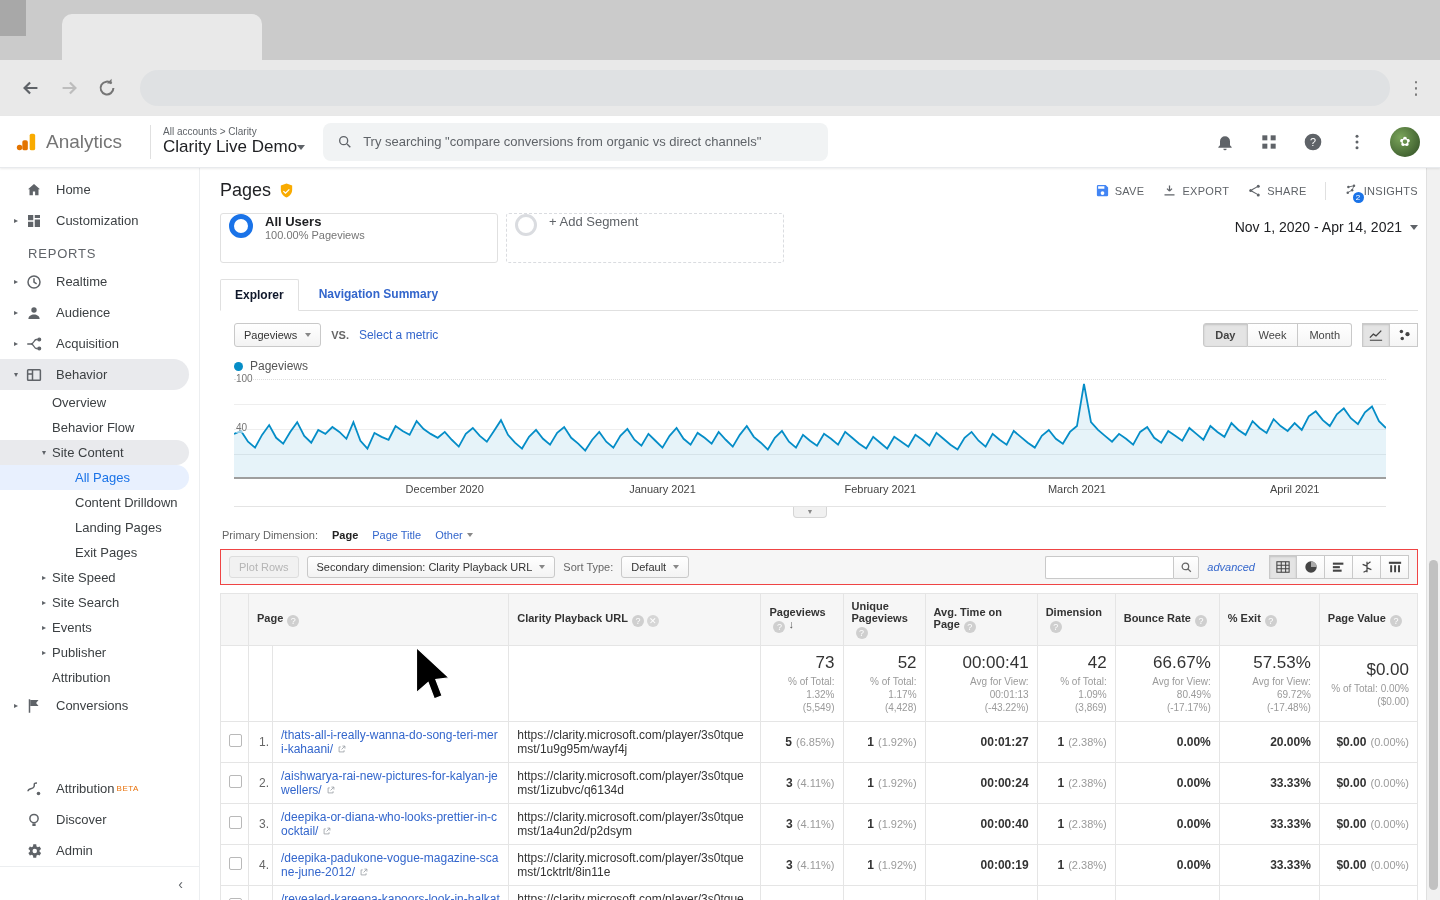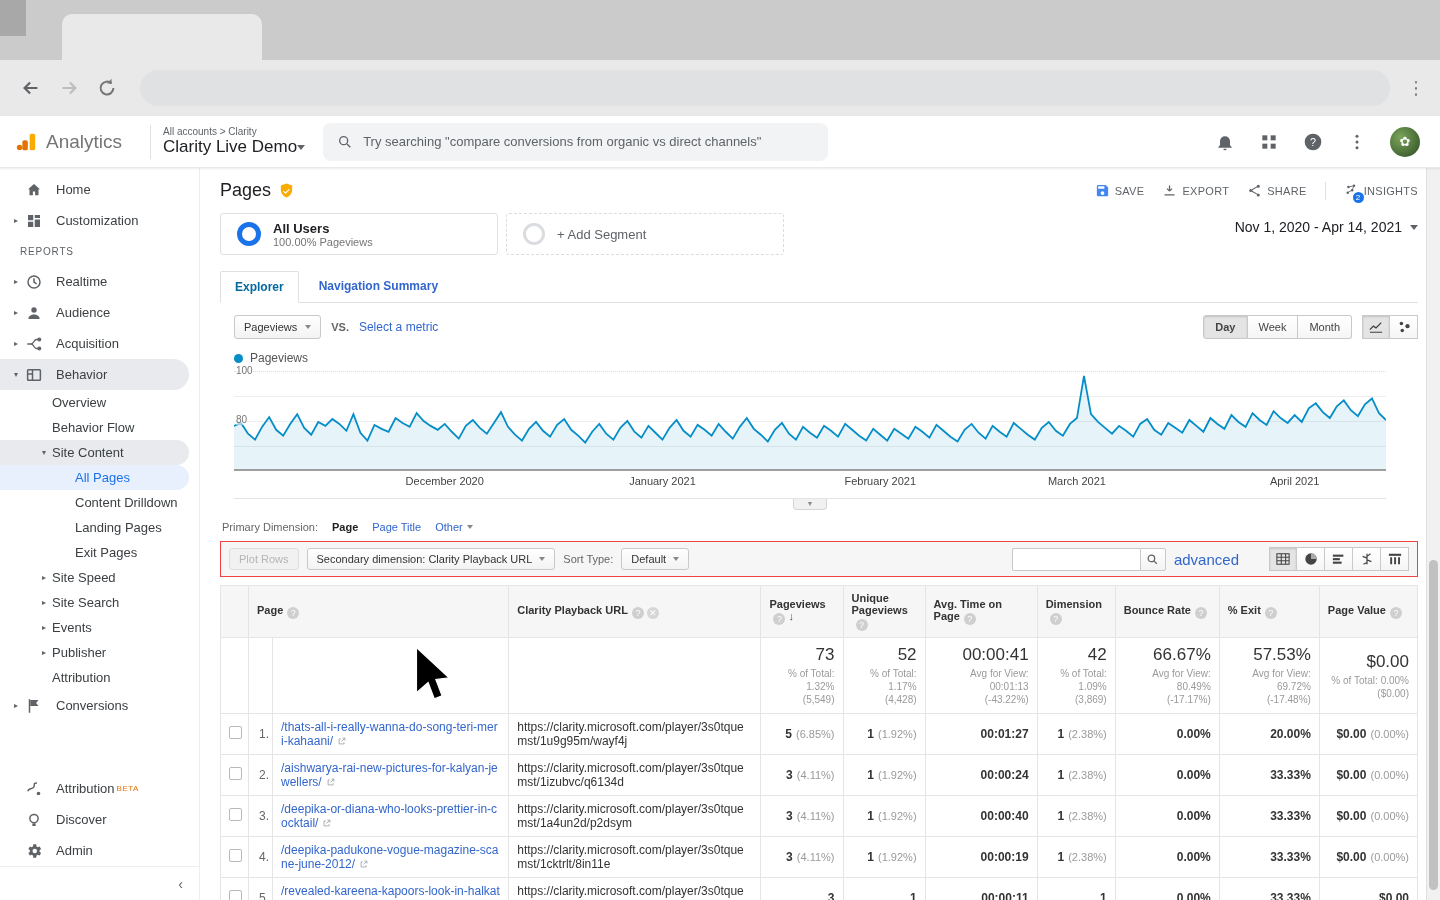--- a/index.html
+++ b/index.html
@@ -38,51 +38,51 @@
   .body-row { display:flex; height:732px; position:relative; }
 
   
   .sidebar { width:200px; border-right:1px solid #eceef0; display:flex; flex-direction:column; padding-top:6px; background:#fff; flex:none; }
   .side-item { display:flex; align-items:center; height:31px; padding-left:8px; color:#3c4043; font-size:13px; cursor:pointer; flex:none; }
   .side-item.lvl2 { height:25px; padding-left:52px; }
   .side-item.lvl3 { height:25px; padding-left:75px; }
   .side-arrow { width:16px; font-size:8px; color:#5f6368; text-align:center; flex:none; }
   .side-icon { width:18px; height:18px; margin:0 13px 0 1px; flex:none; }
   .side-icon svg { width:18px; height:18px; }
-  .side-section { font-size:10px; letter-spacing:.8px; color:#5f6368; padding:10px 0 4px 20px; height:30px; flex:none; }
+  .side-section { font-size:13px; letter-spacing:.8px; color:#5f6368; padding:10px 0 4px 28px; height:30px; flex:none; }
   .sel-gray, .sel-gray2 { background:#e9eaed; border-radius:0 16px 16px 0; margin-right:10px; }
   .sel-blue { background:#e8f0fe; border-radius:0 16px 16px 0; margin-right:10px; color:#1a73e8; }
   .side-bottom { margin-top:auto; }
   .beta-badge { font-size:8px; color:#e8710a; vertical-align:super; margin-left:2px; letter-spacing:.5px; }
   .collapse-row { border-top:1px solid #eceef0; height:34px; display:flex; align-items:center; justify-content:flex-end; padding-right:16px; color:#5f6368; font-size:14px; }
 
   
   .main { flex:1; padding:12px 22px 0 20px; overflow:hidden; }
   .title-bar { display:flex; align-items:center; }
   .page-title { font-size:18px; color:#202124; display:flex; align-items:center; gap:7px; }
   .shield { width:17px; height:17px; }
   .action-bar { margin-left:auto; display:flex; align-items:center; gap:18px; }
   .action-btn { display:flex; align-items:center; gap:5px; font-size:11px; color:#5f6368; letter-spacing:.3px; cursor:pointer; }
   .action-btn svg { width:15px; height:15px; }
   .action-sep { width:1px; height:18px; background:#e0e0e0; }
   .insights-wrap { position:relative; }
   .insights-badge { position:absolute; right:-5px; bottom:-4px; width:11px; height:11px; background:#1a73e8; color:#fff; border-radius:50%; font-size:8px; display:flex; align-items:center; justify-content:center; }
 
   .segment-row { display:flex; margin-top:12px; align-items:flex-start; }
-  .segment-card { width:278px; height:42px; border:1px solid #e0e0e0; border-radius:3px; display:flex; align-items:center; padding:0 16px; gap:12px; }
+  .segment-card { width:278px; height:50px; border:1px solid #e0e0e0; border-radius:3px; display:flex; align-items:flex-start; padding:0 8px; gap:12px; }
   .segment-card.dashed { border:1px dashed #dadce0; margin-left:8px; }
   .seg-circle { width:24px; height:24px; border-radius:50%; border:5px solid #1a73e8; flex:none; }
   .seg-circle.gray { border:3px solid #dadce0; width:22px; height:22px; }
   .seg-title { font-size:13px; color:#202124; font-weight:bold; }
   .seg-sub { font-size:11px; color:#757575; }
   .add-seg-label { font-size:13px; color:#5f6368; }
   .date-range { margin-left:auto; display:flex; align-items:center; gap:8px; font-size:14px; color:#202124; padding-top:6px; }
 
   .tabs-row { margin-top:16px; border-bottom:1px solid #e0e0e0; display:flex; align-items:flex-end; }
-  .tab-explorer { font-size:12px; font-weight:bold; color:#0369a1; background:#fff; border:1px solid #e0e0e0; border-bottom:1px solid #fff; margin-bottom:-1px; padding:8px 14px; border-radius:2px 2px 0 0; }
+  .tab-explorer { font-size:12px; font-weight:bold; color:#0f172a; background:#fff; border:1px solid #e0e0e0; border-bottom:1px solid #fff; margin-bottom:-1px; padding:8px 14px; border-radius:2px 2px 0 0; }
   .tab-nav-summary { font-size:12px; font-weight:bold; color:#3366cc; margin:0 0 9px 20px; cursor:pointer; }
 
   .metric-row { display:flex; align-items:center; padding:12px 0 4px 14px; gap:10px; }
   .dd-btn { display:flex; align-items:center; gap:8px; font-size:11px; color:#333; background:linear-gradient(#fff,#f3f3f3); border:1px solid #c9c9c9; border-radius:3px; padding:5px 9px; cursor:pointer; }
   .vs-label { font-size:11px; font-weight:bold; color:#666; }
   .select-metric { font-size:12px; color:#3366cc; cursor:pointer; }
   .metric-right { margin-left:auto; display:flex; align-items:center; gap:10px; }
   .seg-buttons { display:flex; }
   .seg-btn { font-size:11px; color:#444; border:1px solid #c9c9c9; background:linear-gradient(#fff,#f5f5f5); padding:5px 11px; cursor:pointer; }
   .seg-btn:first-child { border-radius:3px 0 0 3px; }
@@ -116,21 +116,21 @@
   .caret-sm { width:0; height:0; border-left:3px solid transparent; border-right:3px solid transparent; border-top:4px solid #888; display:inline-block; }
 
   .table-toolbar { margin-top:8px; background:#f6f6f6; border:1px solid #ef4444; padding:5px 8px; display:flex; align-items:center; gap:8px; }
   .tb-btn { font-size:11px; padding:4px 9px; border:1px solid #c9c9c9; border-radius:3px; background:linear-gradient(#fff,#f3f3f3); color:#333; display:flex; align-items:center; gap:7px; cursor:pointer; }
   .tb-btn.disabled { color:#b5b5b5; background:#f1f1f1; border-color:#ddd; }
   .tb-label { font-size:11px; color:#666; }
   .tb-right { margin-left:auto; display:flex; align-items:center; gap:8px; }
   .tb-search { display:flex; }
   .tb-search input { width:128px; height:23px; border:1px solid #c9c9c9; border-right:none; padding:0 6px; font-size:11px; background:#fff; outline:none; border-radius:2px 0 0 2px; }
   .tb-search .mag { width:26px; height:23px; border:1px solid #c9c9c9; background:linear-gradient(#fff,#f3f3f3); display:flex; align-items:center; justify-content:center; border-radius:0 2px 2px 0; cursor:pointer; }
-  .advanced-link { font-size:15px; color:#3366cc; cursor:pointer; margin-right:22px; }
+  .advanced-link { font-size:11px; color:#3366cc; cursor:pointer; margin-right:6px;font-style:italic; }
 
   
   table.report { width:100%; border-collapse:collapse; margin-top:8px; font-size:12px; table-layout:fixed; }
   table.report th, table.report td { border:1px solid #e5e5e5; vertical-align:middle; }
   thead th { background:#f6f6f6; font-size:11px; color:#333; text-align:left; padding:6px 8px; height:36px; font-weight:bold; }
   .qicon { display:inline-flex; width:12px; height:12px; border-radius:50%; background:#cfcfcf; color:#fff; font-size:9px; align-items:center; justify-content:center; margin-left:4px; vertical-align:-2px; font-weight:normal; }
   .xicon { display:inline-flex; width:12px; height:12px; border-radius:50%; background:#d6d6d6; color:#fff; font-size:9px; align-items:center; justify-content:center; margin-left:3px; vertical-align:-2px; font-weight:normal; }
   .sort-arrow { color:#555; margin-left:3px; font-size:11px; }
   .totals-row td { background:#fff; padding:7px 8px; }
   .tot-val { font-size:17px; color:#333; text-align:right; }
@@ -485,21 +485,21 @@
           <div class="gridline dotted" style="top:0;"></div>
           <div class="gridline" style="top:25px;"></div>
           <div class="gridline" style="top:50px;"></div>
           <div class="gridline" style="top:75px;"></div>
           <svg viewBox="0 0 1150 100" preserveAspectRatio="none">
             <path id="chart-fill" fill="rgba(5,141,199,0.10)" d="M0,100 L0.0,56.0 L7.0,53.0 L14.0,64.0 L21.0,70.0 L28.0,57.0 L35.1,47.0 L42.1,60.0 L49.1,66.0 L56.1,54.0 L63.1,44.0 L70.1,58.0 L77.1,65.0 L84.1,52.0 L91.2,56.0 L98.2,49.0 L105.2,54.0 L112.2,61.0 L119.2,44.0 L126.2,63.0 L133.2,71.0 L140.2,55.0 L147.3,59.0 L154.3,62.0 L161.3,48.0 L168.3,53.0 L175.3,57.0 L182.3,43.0 L189.3,51.0 L196.3,56.0 L203.4,60.0 L210.4,54.0 L217.4,62.0 L224.4,69.0 L231.4,56.0 L238.4,50.0 L245.4,58.0 L252.4,64.0 L259.5,53.0 L266.5,42.0 L273.5,57.0 L280.5,65.0 L287.5,71.0 L294.5,59.0 L301.5,52.0 L308.5,61.0 L315.5,67.0 L322.6,55.0 L329.6,49.0 L336.6,60.0 L343.6,66.0 L350.6,73.0 L357.6,62.0 L364.6,54.0 L371.6,64.0 L378.7,70.0 L385.7,58.0 L392.7,51.0 L399.7,62.0 L406.7,68.0 L413.7,56.0 L420.7,63.0 L427.7,70.0 L434.8,58.0 L441.8,50.0 L448.8,61.0 L455.8,67.0 L462.8,55.0 L469.8,60.0 L476.8,66.0 L483.8,54.0 L490.9,62.0 L497.9,69.0 L504.9,57.0 L511.9,48.0 L518.9,59.0 L525.9,65.0 L532.9,72.0 L539.9,60.0 L547.0,53.0 L554.0,64.0 L561.0,70.0 L568.0,57.0 L575.0,63.0 L582.0,68.0 L589.0,56.0 L596.0,61.0 L603.0,67.0 L610.1,54.0 L617.1,60.0 L624.1,66.0 L631.1,71.0 L638.1,59.0 L645.1,65.0 L652.1,71.0 L659.1,59.0 L666.2,64.0 L673.2,69.0 L680.2,57.0 L687.2,62.0 L694.2,68.0 L701.2,55.0 L708.2,61.0 L715.2,67.0 L722.3,72.0 L729.3,60.0 L736.3,54.0 L743.3,63.0 L750.3,69.0 L757.3,56.0 L764.3,62.0 L771.3,67.0 L778.4,53.0 L785.4,59.0 L792.4,65.0 L799.4,70.0 L806.4,58.0 L813.4,52.0 L820.4,61.0 L827.4,66.0 L834.5,54.0 L841.5,48.0 L848.5,5.0 L855.5,44.0 L862.5,52.0 L869.5,58.0 L876.5,64.0 L883.5,56.0 L890.5,61.0 L897.6,67.0 L904.6,54.0 L911.6,49.0 L918.6,60.0 L925.6,65.0 L932.6,53.0 L939.6,58.0 L946.6,63.0 L953.7,50.0 L960.7,56.0 L967.7,62.0 L974.7,48.0 L981.7,54.0 L988.7,59.0 L995.7,45.0 L1002.7,52.0 L1009.8,57.0 L1016.8,43.0 L1023.8,50.0 L1030.8,55.0 L1037.8,41.0 L1044.8,48.0 L1051.8,53.0 L1058.8,45.0 L1065.9,52.0 L1072.9,38.0 L1079.9,33.0 L1086.9,42.0 L1093.9,48.0 L1100.9,36.0 L1107.9,30.0 L1114.9,40.0 L1122.0,46.0 L1129.0,34.0 L1136.0,28.0 L1143.0,43.0 L1150.0,50.0 L1150,100 Z"></path>
             <polyline id="chart-line" fill="none" stroke="#058dc7" stroke-width="1.8" vector-effect="non-scaling-stroke" points="0.0,56.0 7.0,53.0 14.0,64.0 21.0,70.0 28.0,57.0 35.1,47.0 42.1,60.0 49.1,66.0 56.1,54.0 63.1,44.0 70.1,58.0 77.1,65.0 84.1,52.0 91.2,56.0 98.2,49.0 105.2,54.0 112.2,61.0 119.2,44.0 126.2,63.0 133.2,71.0 140.2,55.0 147.3,59.0 154.3,62.0 161.3,48.0 168.3,53.0 175.3,57.0 182.3,43.0 189.3,51.0 196.3,56.0 203.4,60.0 210.4,54.0 217.4,62.0 224.4,69.0 231.4,56.0 238.4,50.0 245.4,58.0 252.4,64.0 259.5,53.0 266.5,42.0 273.5,57.0 280.5,65.0 287.5,71.0 294.5,59.0 301.5,52.0 308.5,61.0 315.5,67.0 322.6,55.0 329.6,49.0 336.6,60.0 343.6,66.0 350.6,73.0 357.6,62.0 364.6,54.0 371.6,64.0 378.7,70.0 385.7,58.0 392.7,51.0 399.7,62.0 406.7,68.0 413.7,56.0 420.7,63.0 427.7,70.0 434.8,58.0 441.8,50.0 448.8,61.0 455.8,67.0 462.8,55.0 469.8,60.0 476.8,66.0 483.8,54.0 490.9,62.0 497.9,69.0 504.9,57.0 511.9,48.0 518.9,59.0 525.9,65.0 532.9,72.0 539.9,60.0 547.0,53.0 554.0,64.0 561.0,70.0 568.0,57.0 575.0,63.0 582.0,68.0 589.0,56.0 596.0,61.0 603.0,67.0 610.1,54.0 617.1,60.0 624.1,66.0 631.1,71.0 638.1,59.0 645.1,65.0 652.1,71.0 659.1,59.0 666.2,64.0 673.2,69.0 680.2,57.0 687.2,62.0 694.2,68.0 701.2,55.0 708.2,61.0 715.2,67.0 722.3,72.0 729.3,60.0 736.3,54.0 743.3,63.0 750.3,69.0 757.3,56.0 764.3,62.0 771.3,67.0 778.4,53.0 785.4,59.0 792.4,65.0 799.4,70.0 806.4,58.0 813.4,52.0 820.4,61.0 827.4,66.0 834.5,54.0 841.5,48.0 848.5,5.0 855.5,44.0 862.5,52.0 869.5,58.0 876.5,64.0 883.5,56.0 890.5,61.0 897.6,67.0 904.6,54.0 911.6,49.0 918.6,60.0 925.6,65.0 932.6,53.0 939.6,58.0 946.6,63.0 953.7,50.0 960.7,56.0 967.7,62.0 974.7,48.0 981.7,54.0 988.7,59.0 995.7,45.0 1002.7,52.0 1009.8,57.0 1016.8,43.0 1023.8,50.0 1030.8,55.0 1037.8,41.0 1044.8,48.0 1051.8,53.0 1058.8,45.0 1065.9,52.0 1072.9,38.0 1079.9,33.0 1086.9,42.0 1093.9,48.0 1100.9,36.0 1107.9,30.0 1114.9,40.0 1122.0,46.0 1129.0,34.0 1136.0,28.0 1143.0,43.0 1150.0,50.0"></polyline>
           </svg>
           <div id="ylabels">
               <span class="ylabel" style="top: 6px;">100</span>
-              <span class="ylabel" style="top: 55px;">80</span>
+              <span class="ylabel" style="top: 55px;">40</span>
             </div>
         </div>
         <div class="x-labels" id="x-labels">
             <span class="month-label" style="left: 18.2927%;">December 2020</span>
             <span class="month-label" style="left: 37.1951%;">January 2021</span>
             <span class="month-label" style="left: 56.0976%;">February 2021</span>
             <span class="month-label" style="left: 73.1707%;">March 2021</span>
             <span class="month-label" style="left: 92.0732%;">April 2021</span>
           </div>
         <div class="chart-bottom-line">

